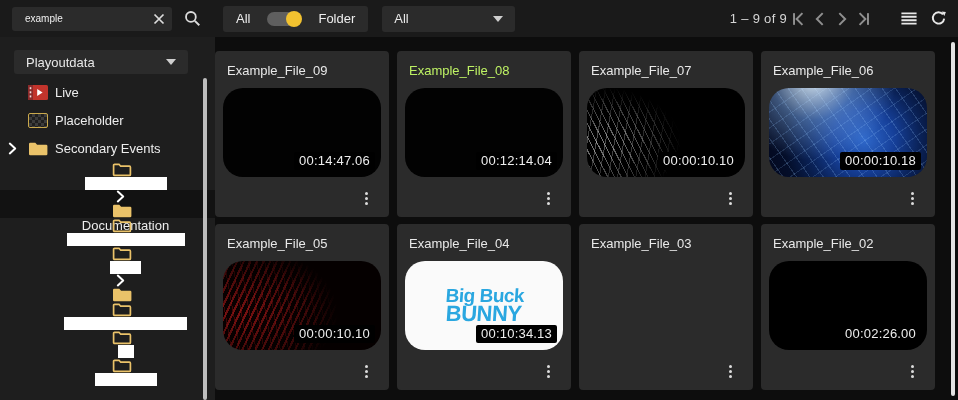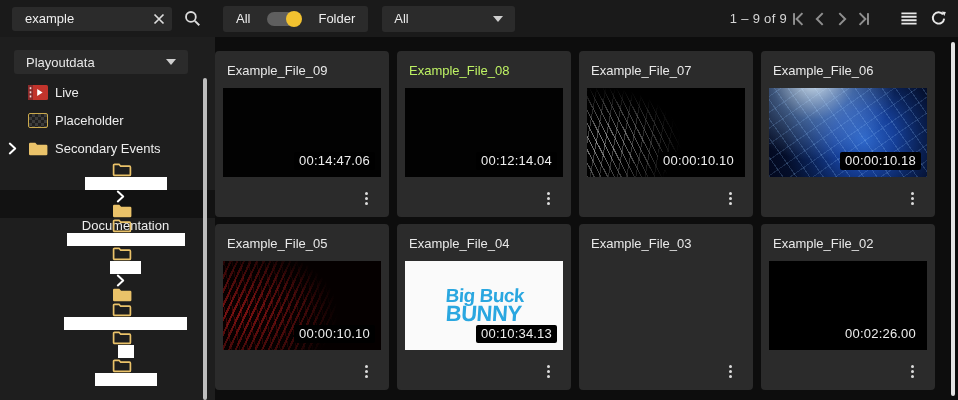--- a/index.html
+++ b/index.html
@@ -13,21 +13,21 @@
   .topbar {
     position:absolute; top:0; left:0; width:958px; height:37px;
     background:#1a1a1a; display:flex; align-items:center;
   }
   .searchbox {
     margin-left:12px; width:160px; height:24px; background:#2b2b2b;
     border-radius:3px; display:flex; align-items:center; padding:0 7px 0 13px;
   }
   .searchbox input {
     flex:1; background:transparent; border:none; outline:none;
-    color:#f0f0f0; font-size:13px; font-family:inherit; min-width:0;
+    color:#f0f0f0; font-size:10px; font-family:inherit; min-width:0;
   }
   .icon-btn { display:flex; align-items:center; justify-content:center; cursor:pointer; background:none; border:none; padding:0; }
   .mag { margin-left:12px; }
   .filter-group {
     margin-left:22px; height:26px; background:#2b2b2b; border-radius:3px;
     display:flex; align-items:center; padding:0 13px; gap:13px;
   }
   .filter-label { color:#ededed; font-size:13px; }
   .toggle { position:relative; width:34px; height:14px; margin:0 4px; cursor:pointer; }
   .toggle .track { position:absolute; inset:0; background:#5f5f5f; border-radius:7px; }
@@ -84,21 +84,21 @@
   .card {
     background:#2b2b2b; border-radius:4px; position:relative; cursor:pointer;
   }
   .card-title {
     padding:12px 12px 0 12px; font-size:13px; color:#e9e9e9; white-space:nowrap;
     overflow:hidden;
   }
   .card-title.dimmed { color:#bef264; }
   .thumb {
     position:absolute; left:8px; top:37px; width:158px; height:89px;
-    border-radius:0; overflow:hidden; background:#000;
+    border-radius:20px; overflow:hidden; background:#000;
   }
   .duration {
     position:absolute; right:6px; bottom:7px; background:#000; color:#ededed;
     font-size:13px; line-height:18px; padding:0 5px; border-radius:2px;
     letter-spacing:.2px;
   }
   .kebab {
     position:absolute; right:18px; bottom:9px; display:flex; flex-direction:column;
     gap:2px; padding:3px; cursor:pointer;
   }

